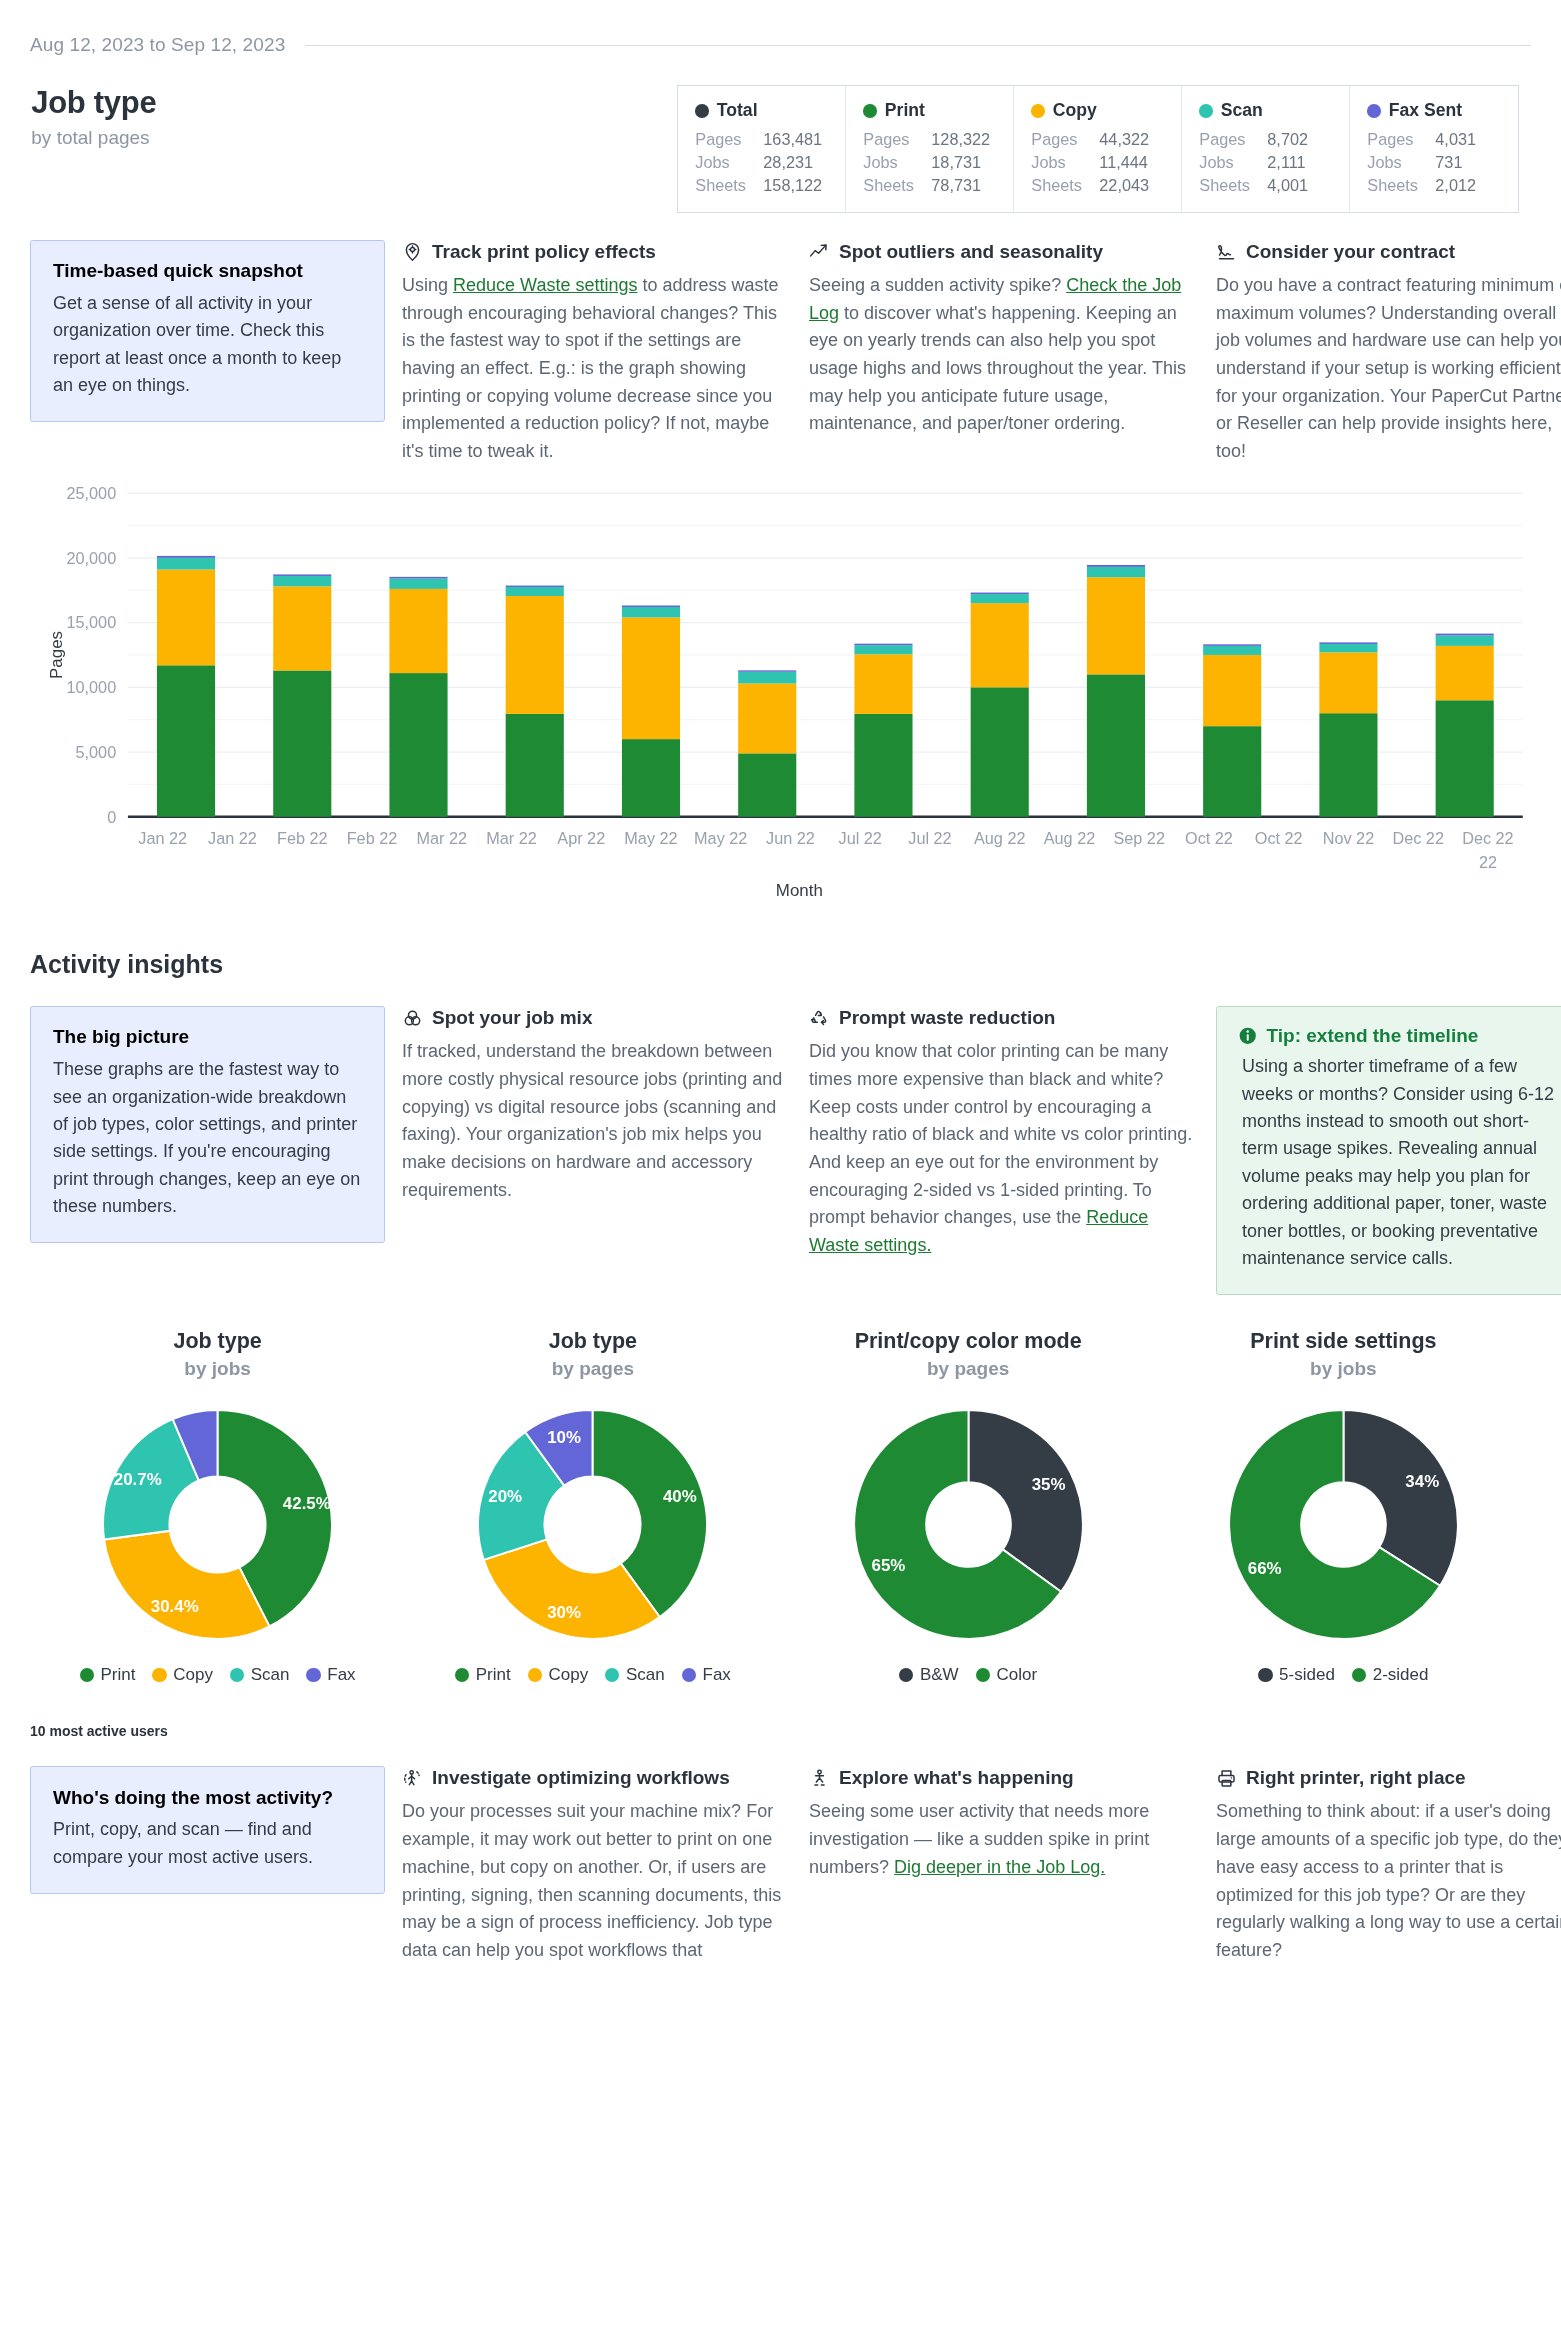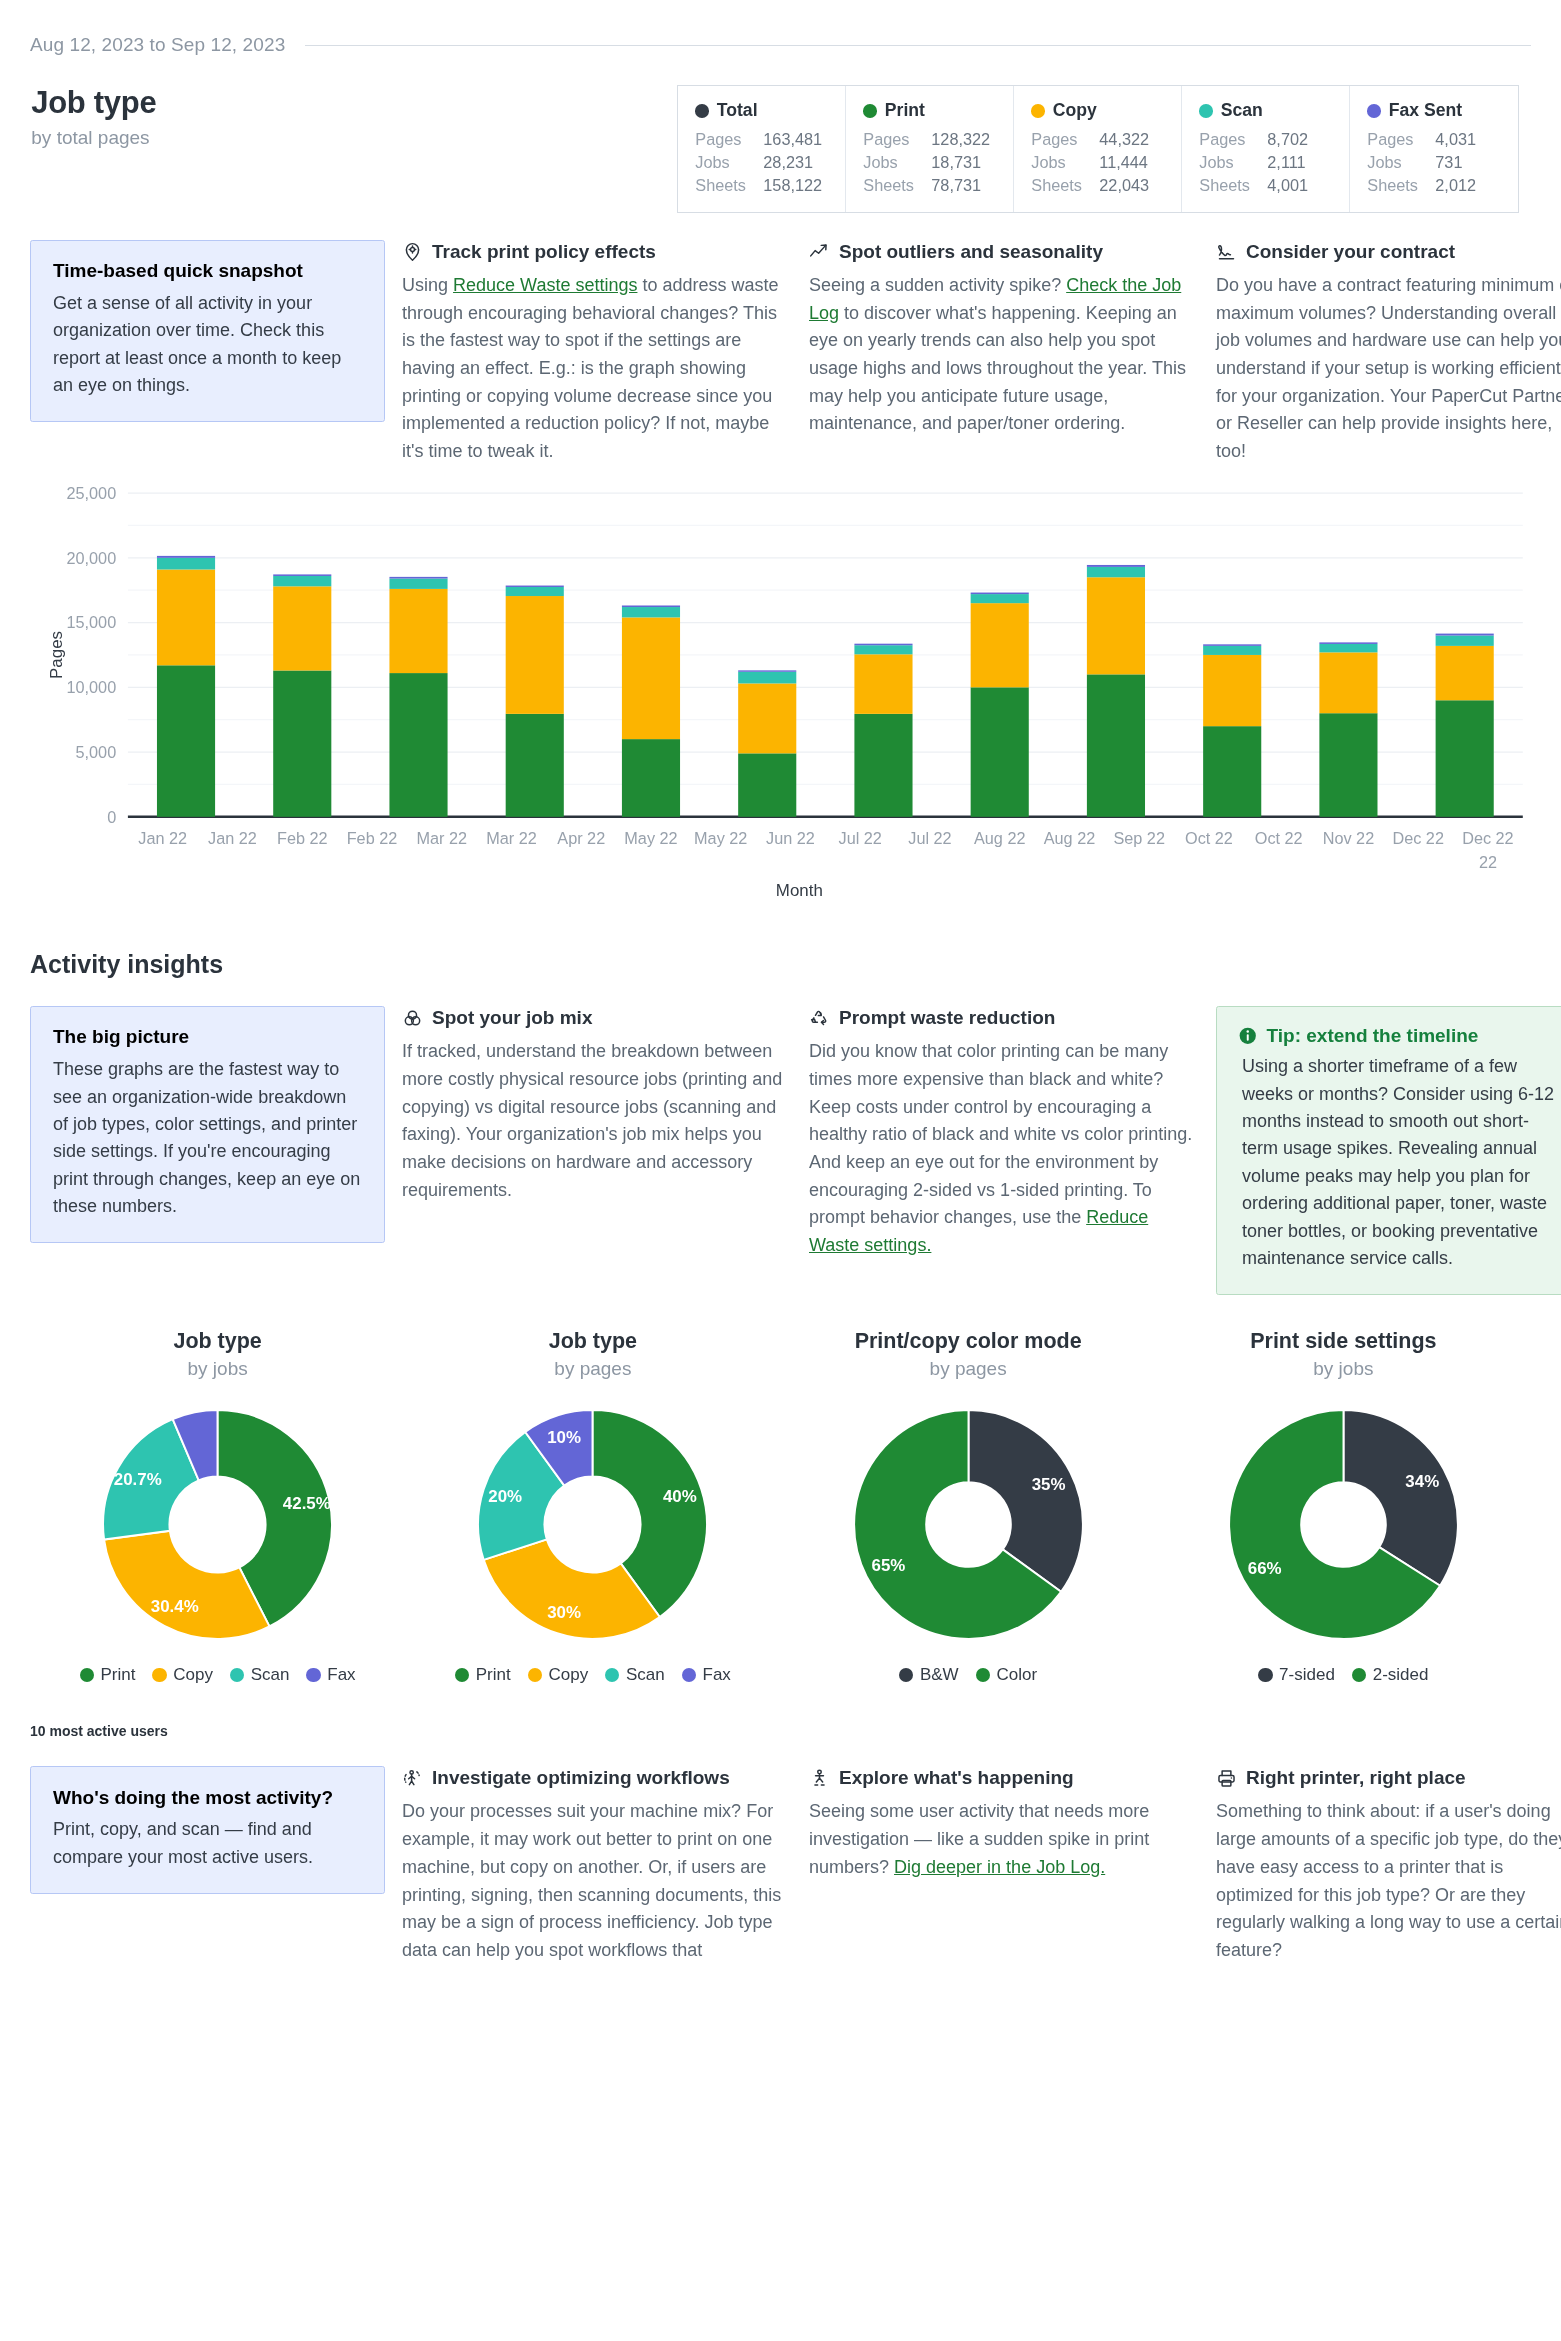--- a/index.html
+++ b/index.html
@@ -60,21 +60,21 @@
   .sec-title { font-size: 25px; font-weight: 700; color: #2b333c; margin-top: 43px; }
   .sec-title.small { font-size: 14px; margin-top: 38px; }
 
   
   .chartwrap { margin-top: 18px; position: relative; height: 423px; }
 
   
   .donuts { display: grid; grid-template-columns: repeat(4, 1fr); margin-top: 34px; }
   .donut { display: flex; flex-direction: column; align-items: center; }
   .d-title { font-size: 21.5px; font-weight: 700; color: #2b333c; }
-  .d-sub { font-size: 19px; color: #8d97a3; margin-top: 3.9px; }
+  .d-sub { font-size: 19px; color: #8d97a3; margin-top: 3.9px; font-weight: bold; }
   .d-svg { margin-top: 21px; }
   .d-legend { display: flex; gap: 17px; margin-top: 17px; align-items: center; }
   .d-leg-item { display: flex; align-items: center; gap: 6.5px; font-size: 17px; color: #343c46; }
   .d-leg-dot { width: 14.3px; height: 14.3px; border-radius: 50%; }
 
   .slice-label { font-size: 26px; font-weight: 600; fill: #ffffff; }
   .ax-label { font-size: 25px; fill: #98a1ac; }
   .ax-title { font-size: 26px; fill: #343c46; }
 </style>
 </head>
@@ -465,21 +465,21 @@
         <div class="d-sub">by jobs</div>
         <svg width="247" height="247" viewBox="0 0 380 380" class="d-svg">
           <path d="M190,14 A176,176 0 0 1 338.60171488835465,284.3055159163034 L244.9826345086912,224.89304088903228 A65.12,65.12 0 0 0 190,124.88 Z" fill="#343c46" stroke="#ffffff" stroke-width="3"></path>
           <text x="311.1939148954104" y="132.37308146879352" text-anchor="middle" class="slice-label">34%</text>
           <path d="M338.60171488835465,284.3055159163034 A176,176 0 1 1 190.0000000000001,14 L190.00000000000006,124.88 A65.12,65.12 0 1 0 244.9826345086912,224.89304088903228 Z" fill="#1f8a34" stroke="#ffffff" stroke-width="3"></path>
           <text x="68.8060851045896" y="265.62691853120646" text-anchor="middle" class="slice-label">66%</text>
         </svg>
         <div class="d-legend">
           <div class="d-leg-item">
             <span class="d-leg-dot" style="background:#343c46"></span>
-            <span>7-sided</span>
+            <span>5-sided</span>
           </div>
           <div class="d-leg-item">
             <span class="d-leg-dot" style="background:#1f8a34"></span>
             <span>2-sided</span>
           </div>
         </div>
       </div>
     </div>
 
   <div class="sec-title small">10 most active users</div>

